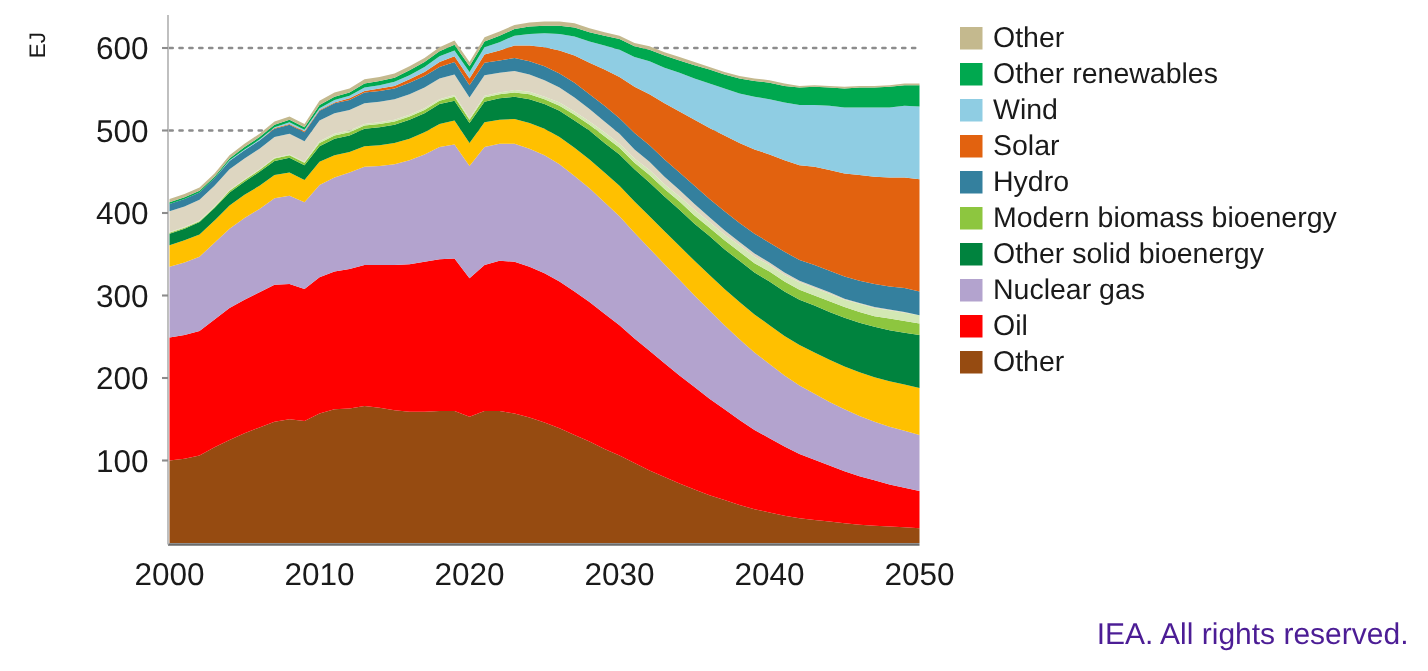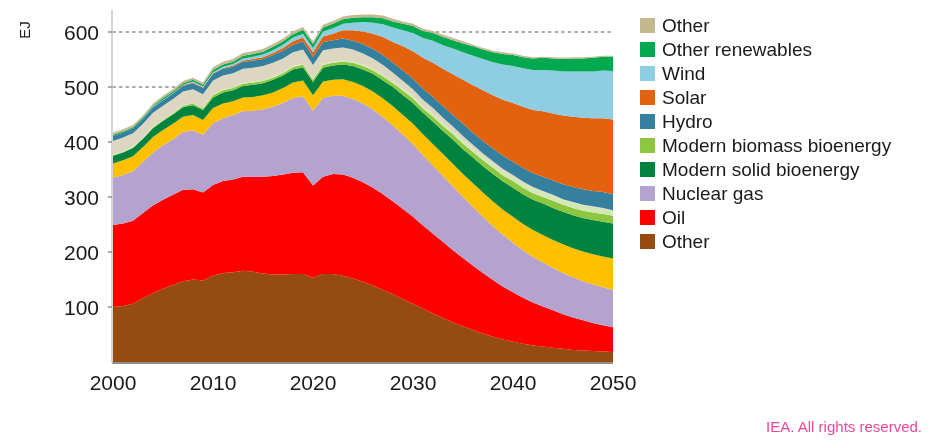--- a/index.html
+++ b/index.html
@@ -55,25 +55,25 @@
   .legend-label {
     font-family: "Liberation Sans", sans-serif;
     font-size: 19px;
     color: #1a1a1a;
     line-height: 1;
     white-space: nowrap;
   }
   
   #attribution {
     position: absolute;
-    right: 30px;
+    right: 13px;
     bottom: 12px;
     font-family: "Liberation Sans", sans-serif;
-    font-size: 15px;
-    color: #ec4899;
+    font-size: 20px;
+    color: #4c1d95;
     white-space: nowrap;
   }
 </style>
 </head>
 <body>
 
 <div id="figure">
 
   <div id="plot-wrap">
     <svg id="plot-svg" width="640" height="400" viewBox="0 0 640 400">
@@ -149,21 +149,21 @@
       <div class="legend-row">
         <span class="legend-swatch" style="background: rgb(52, 128, 158);"></span>
         <span class="legend-label">Hydro</span>
       </div>
       <div class="legend-row">
         <span class="legend-swatch" style="background: rgb(141, 198, 63);"></span>
         <span class="legend-label">Modern biomass bioenergy</span>
       </div>
       <div class="legend-row">
         <span class="legend-swatch" style="background: rgb(0, 131, 62);"></span>
-        <span class="legend-label">Modern solid bioenergy</span>
+        <span class="legend-label">Other solid bioenergy</span>
       </div>
       <div class="legend-row">
         <span class="legend-swatch" style="background: rgb(179, 163, 206);"></span>
         <span class="legend-label">Nuclear gas</span>
       </div>
       <div class="legend-row">
         <span class="legend-swatch" style="background: rgb(255, 0, 0);"></span>
         <span class="legend-label">Oil</span>
       </div>
       <div class="legend-row">

